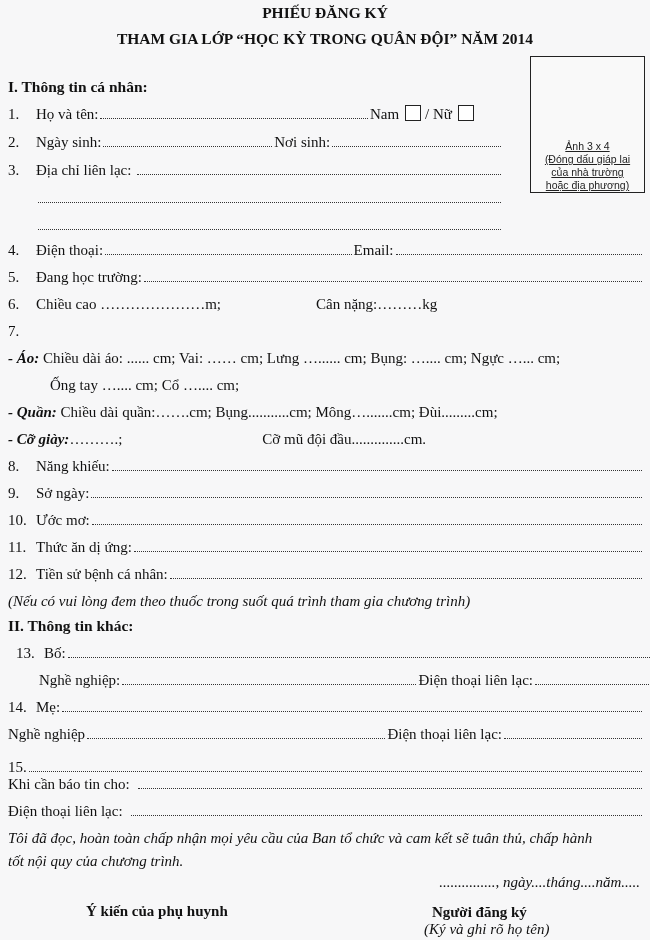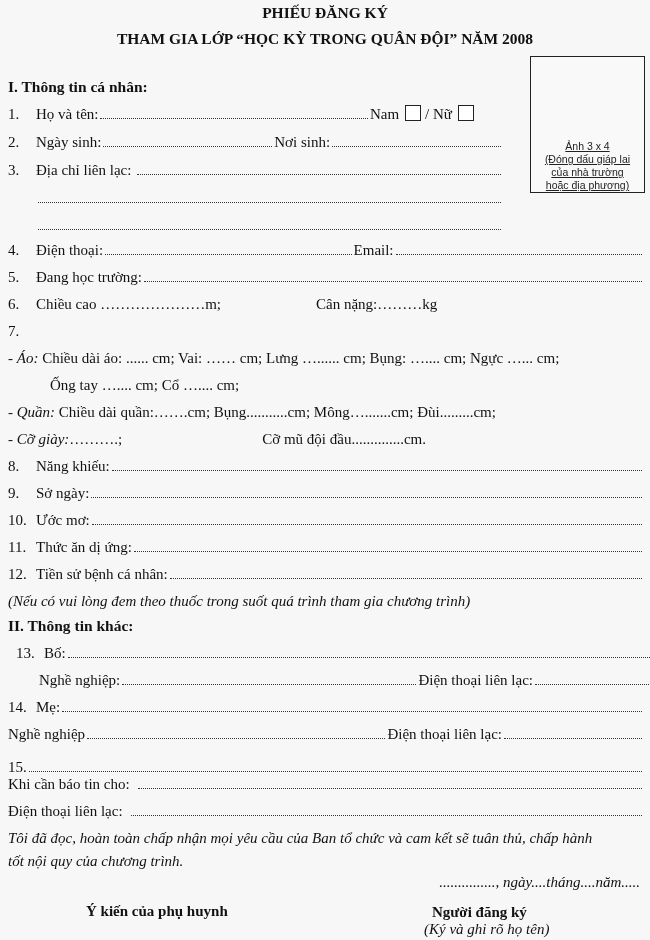--- a/index.html
+++ b/index.html
@@ -11,35 +11,35 @@
     font-size:15px;
     position:relative;
   }
   .abs { position:absolute; white-space:nowrap; }
   .title { font-weight:bold; font-size:15.5px; left:0; width:650px; text-align:center; }
   .section { font-weight:bold; font-size:15.5px; left:8px; }
   .row { position:absolute; left:8px; height:20px; display:flex; align-items:flex-end; white-space:nowrap; }
   .num { display:inline-block; width:28px; }
   .dots { flex:1; border-bottom:1px dotted #333; margin:0 2px 4px 2px; height:1px; }
   .fixdots { display:inline-block; border-bottom:1px dotted #333; height:1px; margin:0 2px 4px 2px; }
-  .bi { font-weight:normal; font-style:italic; }
+  .bi { font-weight:bold; font-style:italic; }
   .it { font-style:italic; }
   .cb { display:inline-block; width:14px; height:14px; border:1px solid #222; background:#fff; margin:0 4px 2px 6px; vertical-align:bottom; }
   .photo {
     position:absolute; left:530px; top:56px; width:113px; height:135px;
     border:1.5px solid #222; background:#f9f9f9;
     display:flex; align-items:flex-end; justify-content:center; text-align:center;
     font-family:"Liberation Sans", sans-serif; font-size:10.5px; line-height:13px; color:#222;text-decoration:underline;
   }
 </style>
 </head>
 <body>
 
 <div class="abs title" style="top:4px;">PHIẾU ĐĂNG KÝ</div>
-<div class="abs title" style="top:30px;">THAM GIA LỚP “HỌC KỲ TRONG QUÂN ĐỘI” NĂM 2008</div>
+<div class="abs title" style="top:30px;">THAM GIA LỚP “HỌC KỲ TRONG QUÂN ĐỘI” NĂM 2014</div>
 
 <div class="photo">
   <div>
     <div>Ảnh 3 x 4</div>
     <div>(Đóng dấu giáp lai</div>
     <div>của nhà trường</div>
     <div>hoặc địa phương)</div>
   </div>
 </div>
 

